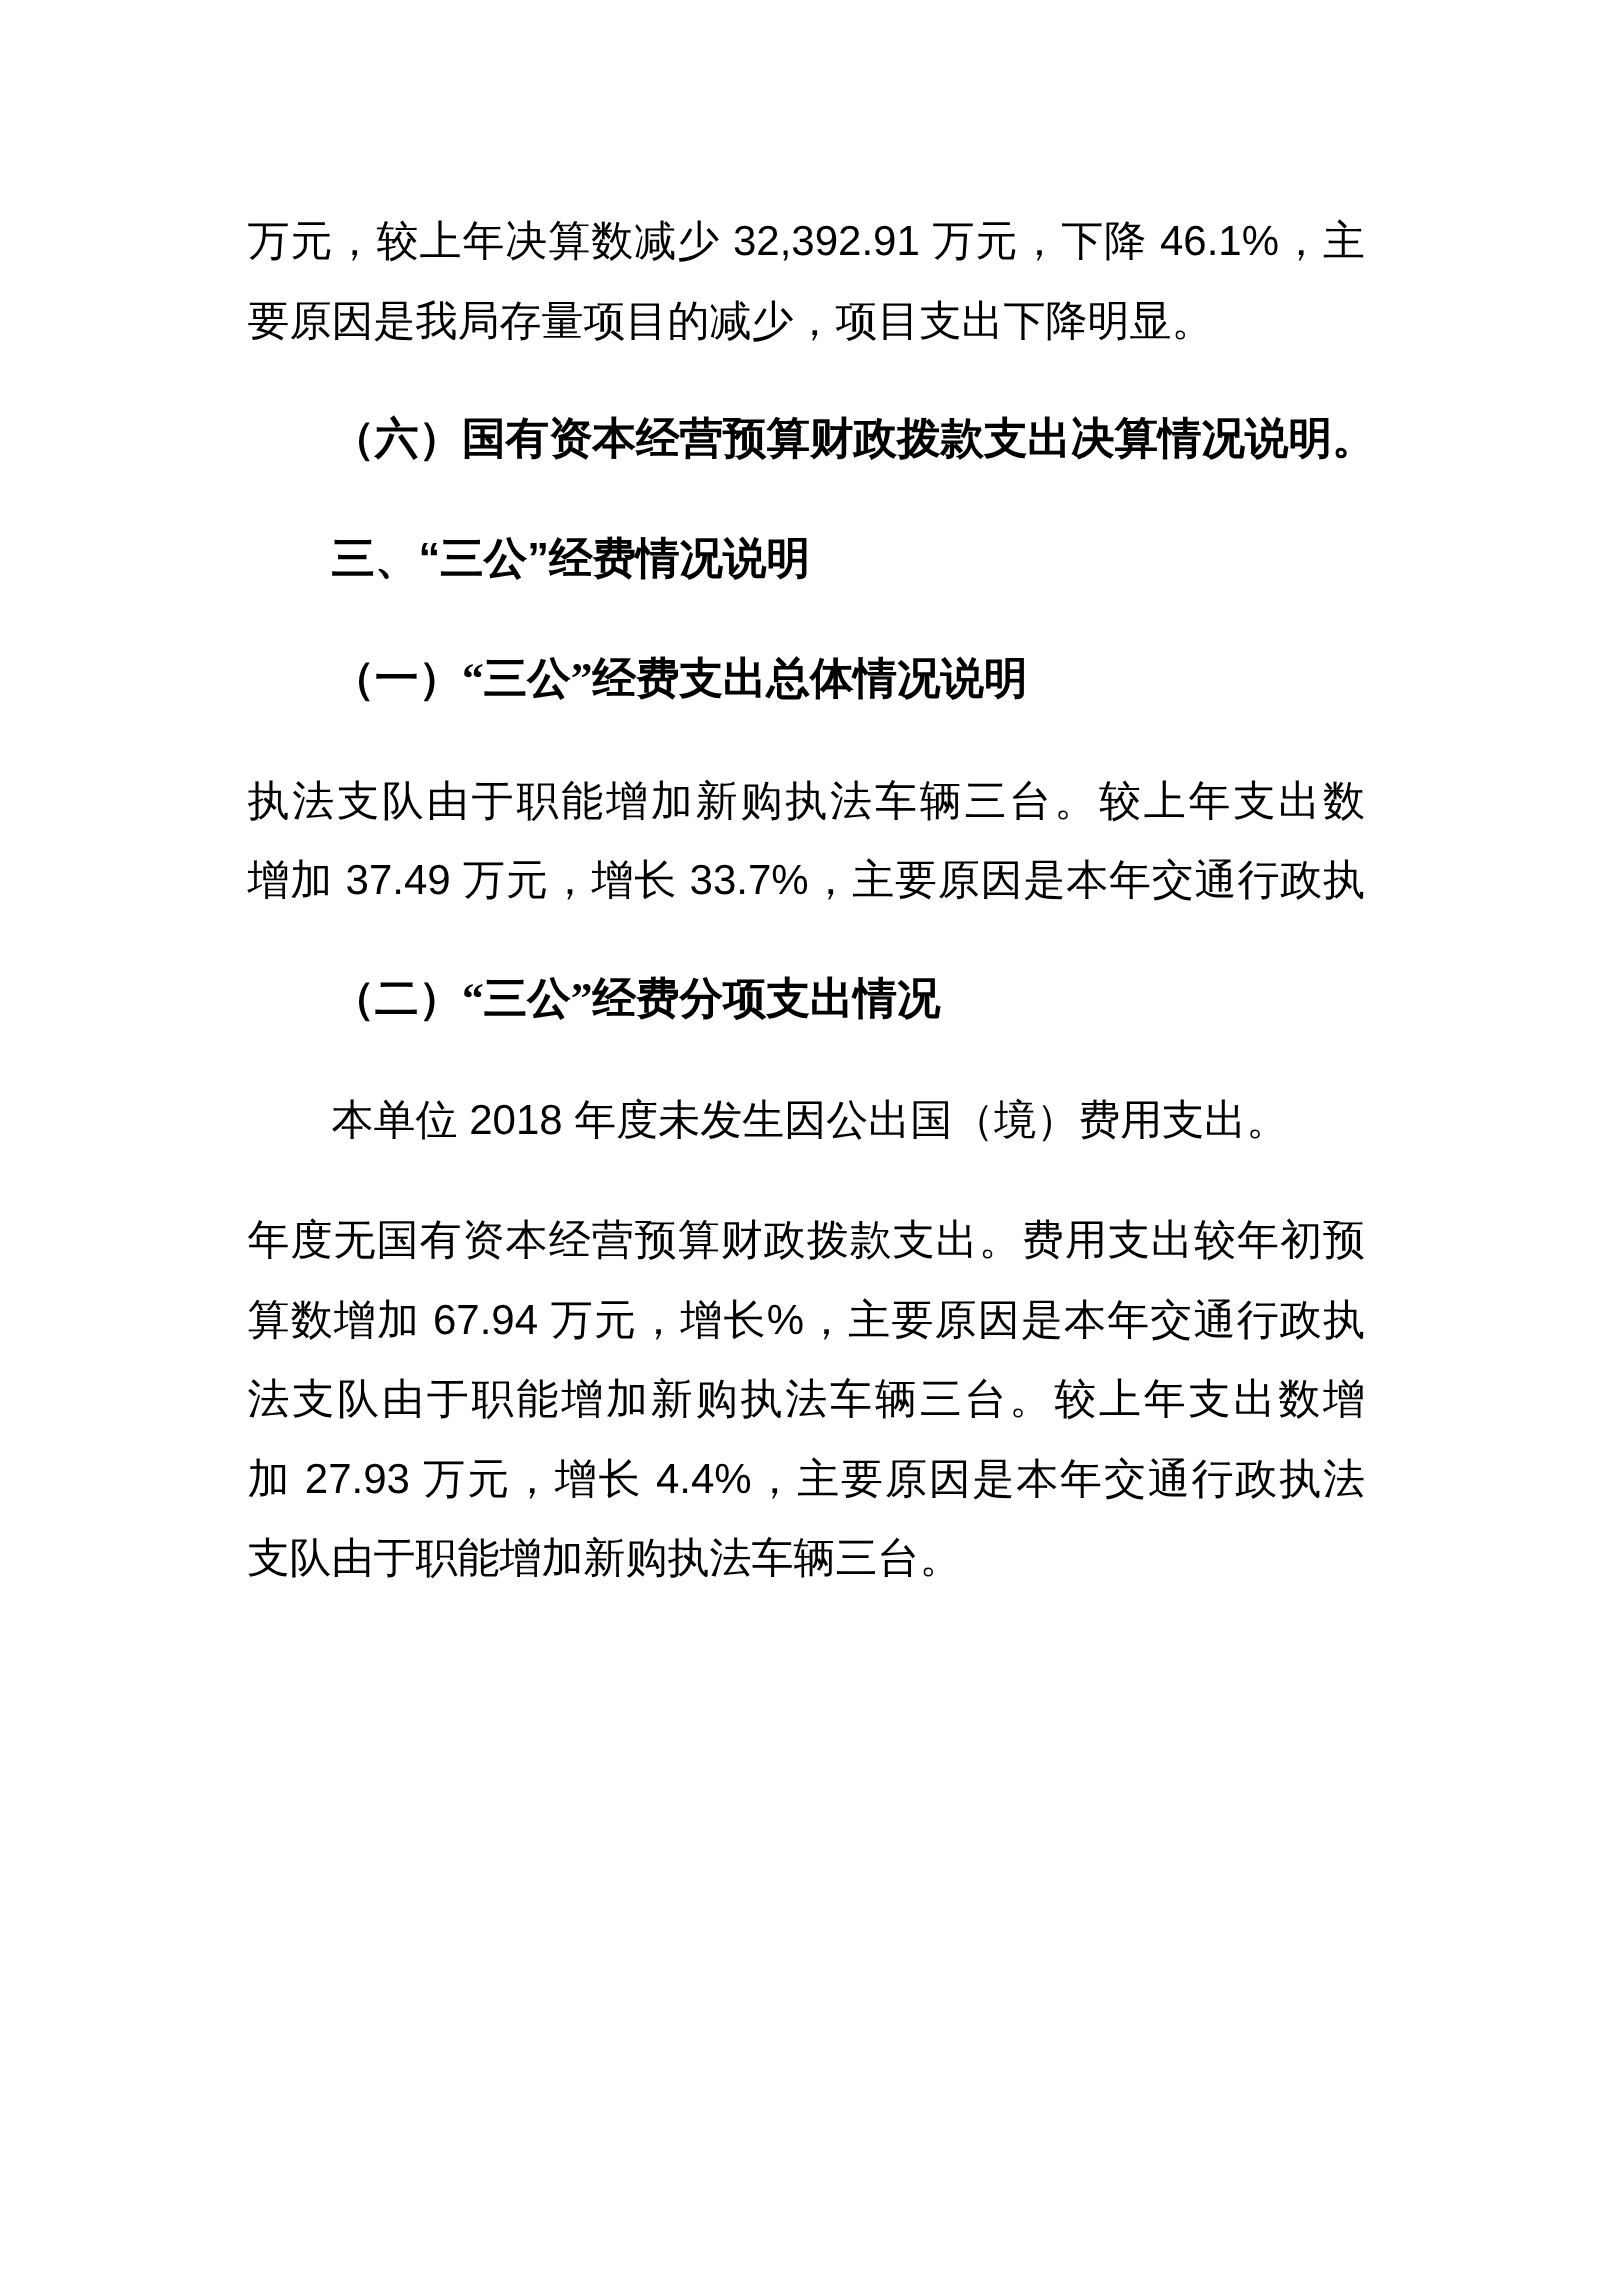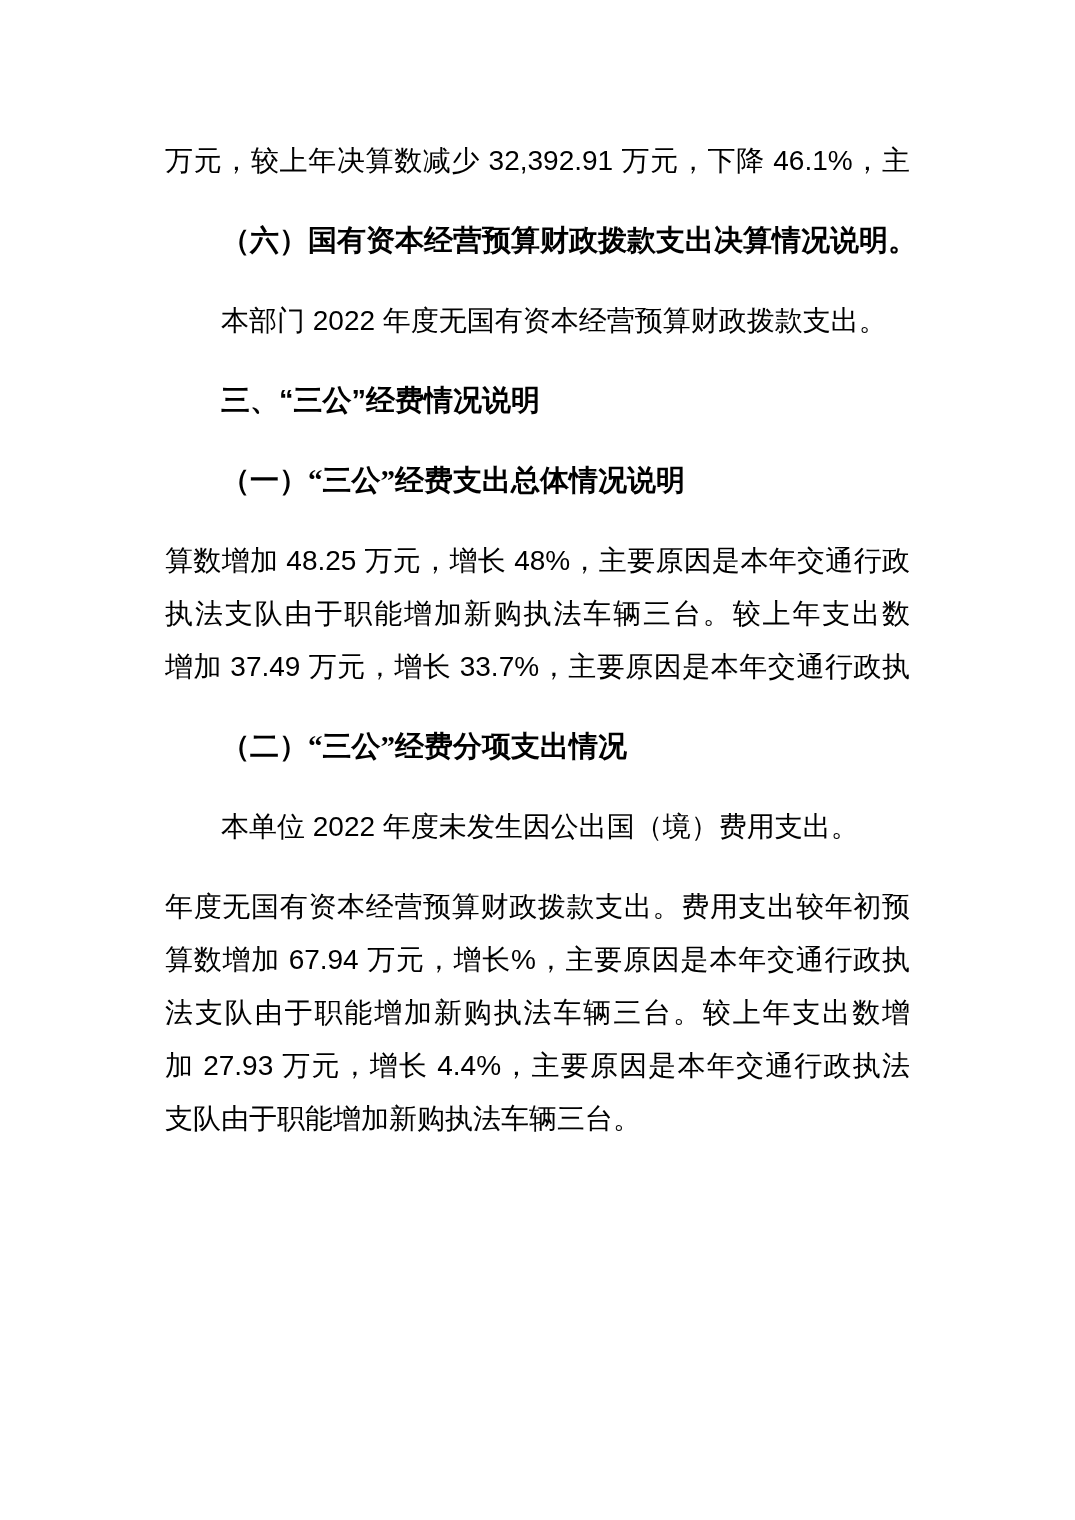--- a/index.html
+++ b/index.html
@@ -55,42 +55,39 @@
   }
 </style>
 </head>
 <body>
 
 <div class="page">
   <div class="content">
 
     <div class="para">
       <div class="line">万元，较上年决算数减少 32,392.91 万元，下降 46.1%，主</div>
+      <div class="line end">要原因是我局存量项目的减少，项目支出下降明显。</div>
     </div>
 
     <div class="heading kai">（六）国有资本经营预算财政拨款支出决算情况说明。</div>
 
-    <div class="para">
-      <div class="line end indent">本部门 2022 年度无国有资本经营预算财政拨款支出。</div>
-    </div>
 
     <div class="heading hei">三、“三公”经费情况说明</div>
 
     <div class="heading kai">（一）“三公”经费支出总体情况说明</div>
 
     <div class="para">
-      <div class="line">算数增加 48.25 万元，增长 48%，主要原因是本年交通行政</div>
       <div class="line">执法支队由于职能增加新购执法车辆三台。较上年支出数</div>
       <div class="line">增加 37.49 万元，增长 33.7%，主要原因是本年交通行政执</div>
     </div>
 
     <div class="heading kai">（二）“三公”经费分项支出情况</div>
 
     <div class="para">
-      <div class="line end indent">本单位 2022 年度未发生因公出国（境）费用支出。</div>
+      <div class="line end indent">本单位 2018 年度未发生因公出国（境）费用支出。</div>
     </div>
 
     <div class="para">
       <div class="line">年度无国有资本经营预算财政拨款支出。费用支出较年初预</div>
       <div class="line">算数增加 67.94 万元，增长%，主要原因是本年交通行政执</div>
       <div class="line">法支队由于职能增加新购执法车辆三台。较上年支出数增</div>
       <div class="line">加 27.93 万元，增长 4.4%，主要原因是本年交通行政执法</div>
       <div class="line end">支队由于职能增加新购执法车辆三台。</div>
     </div>
 

